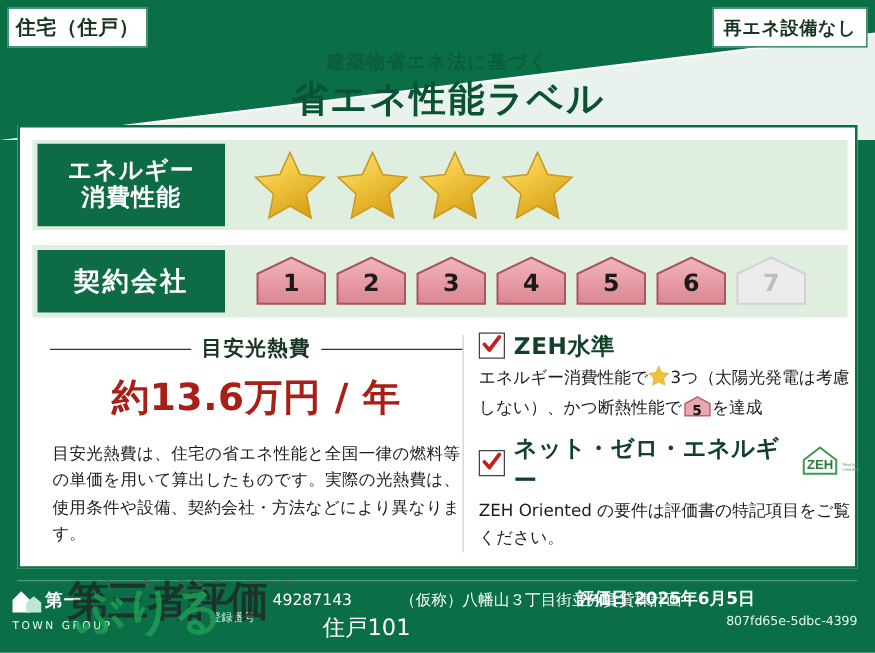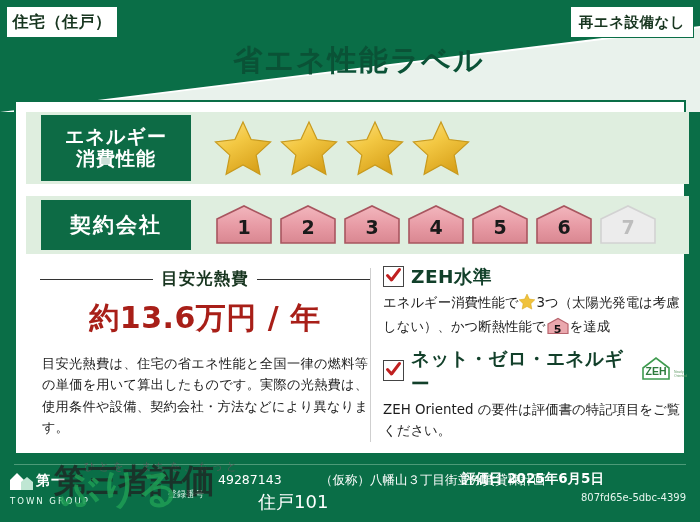--- a/index.html
+++ b/index.html
@@ -46,21 +46,21 @@
     position:absolute;left:14px;top:100px;width:672px;height:355px;
     background:#ffffff;
     box-sizing:border-box;
     border:2px solid #0a6e47;
   }
 
   
   .perf-row{
     position:absolute;left:10px;width:652px;height:72px;
     background:#dfeedf;
-    display:flex;align-items:center;padding-left:11px;
+    display:flex;align-items:center;
   }
   #row-energy{top:10px;}
   #row-insulation{top:94px;height:58px;}
 
   .perf-tag{
     background:#0d6b45;color:#fff;font-weight:bold;
     display:flex;flex-direction:column;align-items:center;justify-content:center;
     text-align:center;line-height:1.15;
   }
   #tag-energy{width:150px;height:66px;margin-left:4px;font-size:19px;letter-spacing:1px;}
@@ -164,20 +164,21 @@
     <svg class="header-diag" viewBox="0 0 700 112" preserveAspectRatio="none">
       <rect x="0" y="0" width="700" height="112" fill="#0a6e47"></rect>
       <polygon points="0,112 700,26 700,112" fill="#ffffff"></polygon>
       <polygon points="14,112 700,28 700,112" fill="#e9f2ec"></polygon>
     </svg>
     <div class="badge" id="badge-renew">再エネ設備なし</div>
     <div class="badge" id="badge-housing">住宅（住戸）</div>
   </div>
 
   <div class="title-wrap">
+    <div class="title-sub">建築物省エネ法に基づく</div>
     <div class="title-main">省エネ性能ラベル</div>
   </div>
 
   <div class="card">
 
     <div class="perf-row" id="row-energy">
       <div class="perf-tag" id="tag-energy">
         <span>エネルギー</span>
         <span>消費性能</span>
       </div>

